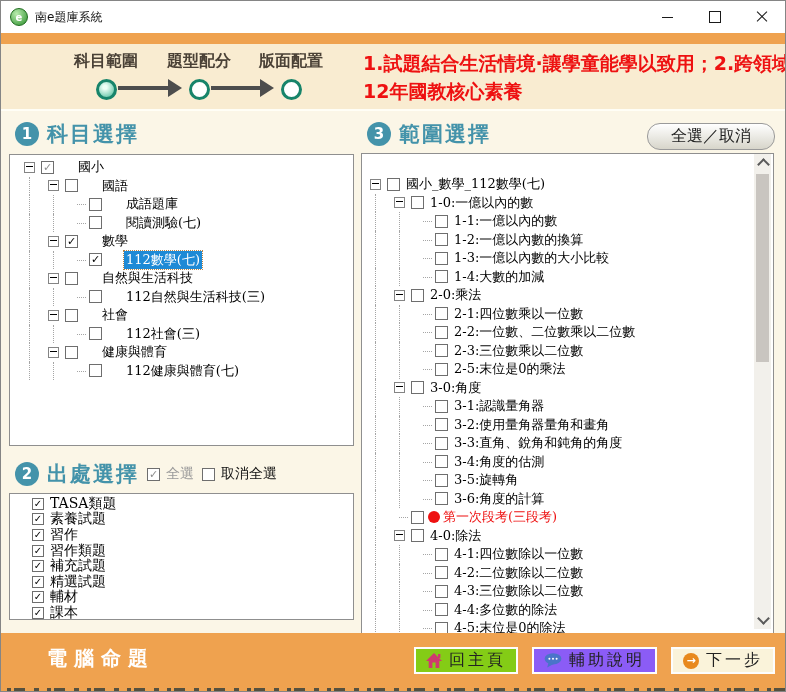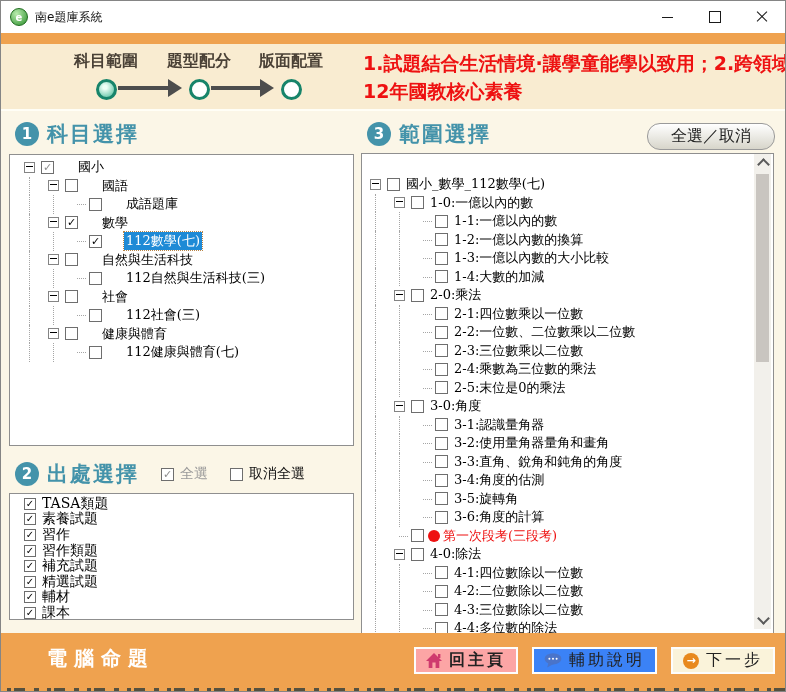--- a/index.html
+++ b/index.html
@@ -30,26 +30,26 @@
   .notice{position:absolute;left:362px;top:48px;width:424px;height:58px;overflow:hidden;
           color:#ee1111;font-weight:bold;font-size:19px;line-height:28px;white-space:nowrap;}
   
   .section-header{position:absolute;display:flex;align-items:center;gap:8px;}
   .num-circle{width:24px;height:24px;border-radius:50%;background:#4493aa;color:#fff;font-size:15px;font-weight:bold;
               display:flex;align-items:center;justify-content:center;flex:none;}
   .section-title{font-size:21px;font-weight:bold;color:#4493aa;letter-spacing:2px;}
   #hdr-subject{left:14px;top:119px;}
   #hdr-source{left:14px;top:459px;}
   #hdr-range{left:366px;top:119px;}
-  .hdr-check{display:flex;align-items:center;font-size:14px;margin-left:14px;gap:6px;color:#111;}
+  .hdr-check{display:flex;align-items:center;font-size:14px;gap:6px;color:#111;}
   .hdr-check .lbl-gray{color:#9a9a9a;}
   
   .box{position:absolute;background:#fff;border:1px solid #8f8f8f;box-sizing:border-box;overflow:hidden;}
   #subject-box{left:8px;top:153px;width:345px;height:292px;padding:3px 0 0 14px;}
-  #source-box{left:8px;top:492px;width:345px;height:127px;padding:2px 0 0 12px;}
+  #source-box{left:8px;top:492px;width:345px;height:127px;padding:2px 0 0 20px;}
   #range-box{left:360px;top:152px;width:413px;height:546px;padding:21px 0 0 8px;}
   
   .tree-row{display:flex;align-items:center;height:18.5px;font-size:13px;font-family:"DejaVu Serif",serif;white-space:nowrap;color:#000;}
   .guide{width:24px;height:18.5px;flex:none;position:relative;}
   .guide::before{content:"";position:absolute;left:5px;top:0;bottom:0;border-left:1px dotted #a5a5a5;}
   .stub{width:17px;height:18.5px;flex:none;position:relative;}
   .stub::before{content:"";position:absolute;left:5px;right:3px;top:50%;border-top:1px dotted #a5a5a5;}
   .expander{width:11px;height:11px;flex:none;border:1px solid #848484;background:#fff;margin-right:6px;position:relative;box-sizing:border-box;}
   .expander::before{content:"";position:absolute;left:1px;right:1px;top:3px;border-top:1px solid #000;}
   .cbx{width:13px;height:13px;flex:none;border:1px solid #6e6e6e;background:#fff;box-sizing:border-box;
@@ -75,22 +75,22 @@
   .sb-thumb{position:absolute;left:2px;top:20px;width:13px;height:188px;background:#c9c5c0;}
   .chev{position:absolute;left:5px;width:7px;height:7px;border-left:2px solid #5a5a5a;border-bottom:2px solid #5a5a5a;}
   .chev.up{top:6px;transform:rotate(135deg);}
   .chev.down{bottom:6px;transform:rotate(-45deg);}
   
   .bottom-bar{position:absolute;left:0;right:0;top:632px;height:60px;background:#efa24f;}
   .footer-title{position:absolute;left:46px;top:12px;color:#fff;font-size:20px;font-weight:bold;letter-spacing:7px;}
   .footer-buttons{position:absolute;right:10px;top:14px;display:flex;gap:14px;}
   .fbtn{height:27px;display:flex;align-items:center;gap:7px;padding:0 10px;border:2px solid #fdfdfd;
         box-sizing:border-box;font-size:16px;color:#222;letter-spacing:3px;cursor:default;}
-  .fbtn.home{background:#fca5a5;font-weight:bold;}
-  .fbtn.help{background:#3b82f6;}
+  .fbtn.home{background:#84cc16;}
+  .fbtn.help{background:#8b5cf6;}
   .fbtn.next{background:#faf3da;}
   .next-circle{width:16px;height:16px;border-radius:50%;background:#e8891d;color:#fff;font-size:11px;font-weight:bold;
                display:flex;align-items:center;justify-content:center;letter-spacing:0;}
   .clip-strip{position:absolute;left:6px;right:0;bottom:0;height:5px;
      background:repeating-linear-gradient(90deg,#55503f 0 4px,rgba(0,0,0,0) 4px 7px,#55503f 7px 18px,rgba(0,0,0,0) 18px 27px,#55503f 27px 32px,rgba(0,0,0,0) 32px 40px);}
 </style>
 </head>
 <body>
 
 <div class="window">
@@ -150,20 +150,27 @@
       </div>
       <div class="tree-row">
         <span class="guide"></span>
         <span class="guide"></span>
         <span class="stub"></span>
         <span class="cbx unchecked"></span>
         <span class="tree-label">成語題庫</span>
       </div>
       <div class="tree-row">
         <span class="guide"></span>
+        <span class="guide"></span>
+        <span class="stub"></span>
+        <span class="cbx unchecked"></span>
+        <span class="tree-label">閱讀測驗(七)</span>
+      </div>
+      <div class="tree-row">
+        <span class="guide"></span>
         <span class="expander"></span>
         <span class="cbx checked"></span>
         <span class="tree-label">數學</span>
       </div>
       <div class="tree-row">
         <span class="guide"></span>
         <span class="guide"></span>
         <span class="stub"></span>
         <span class="cbx checked"></span>
         <span class="tree-label selected">112數學(七)</span>
@@ -320,27 +327,20 @@
         <span class="stub"></span>
         <span class="cbx unchecked"></span>
         <span class="tree-label">2-2:一位數、二位數乘以二位數</span>
       </div>
       <div class="tree-row">
         <span class="guide"></span>
         <span class="guide"></span>
         <span class="stub"></span>
         <span class="cbx unchecked"></span>
         <span class="tree-label">2-3:三位數乘以二位數</span>
-      </div>
-      <div class="tree-row">
-        <span class="guide"></span>
-        <span class="guide"></span>
-        <span class="stub"></span>
-        <span class="cbx unchecked"></span>
-        <span class="tree-label">2-4:乘數為三位數的乘法</span>
       </div>
       <div class="tree-row">
         <span class="guide"></span>
         <span class="guide"></span>
         <span class="stub"></span>
         <span class="cbx unchecked"></span>
         <span class="tree-label">2-5:末位是0的乘法</span>
       </div>
       <div class="tree-row">
         <span class="guide"></span>

